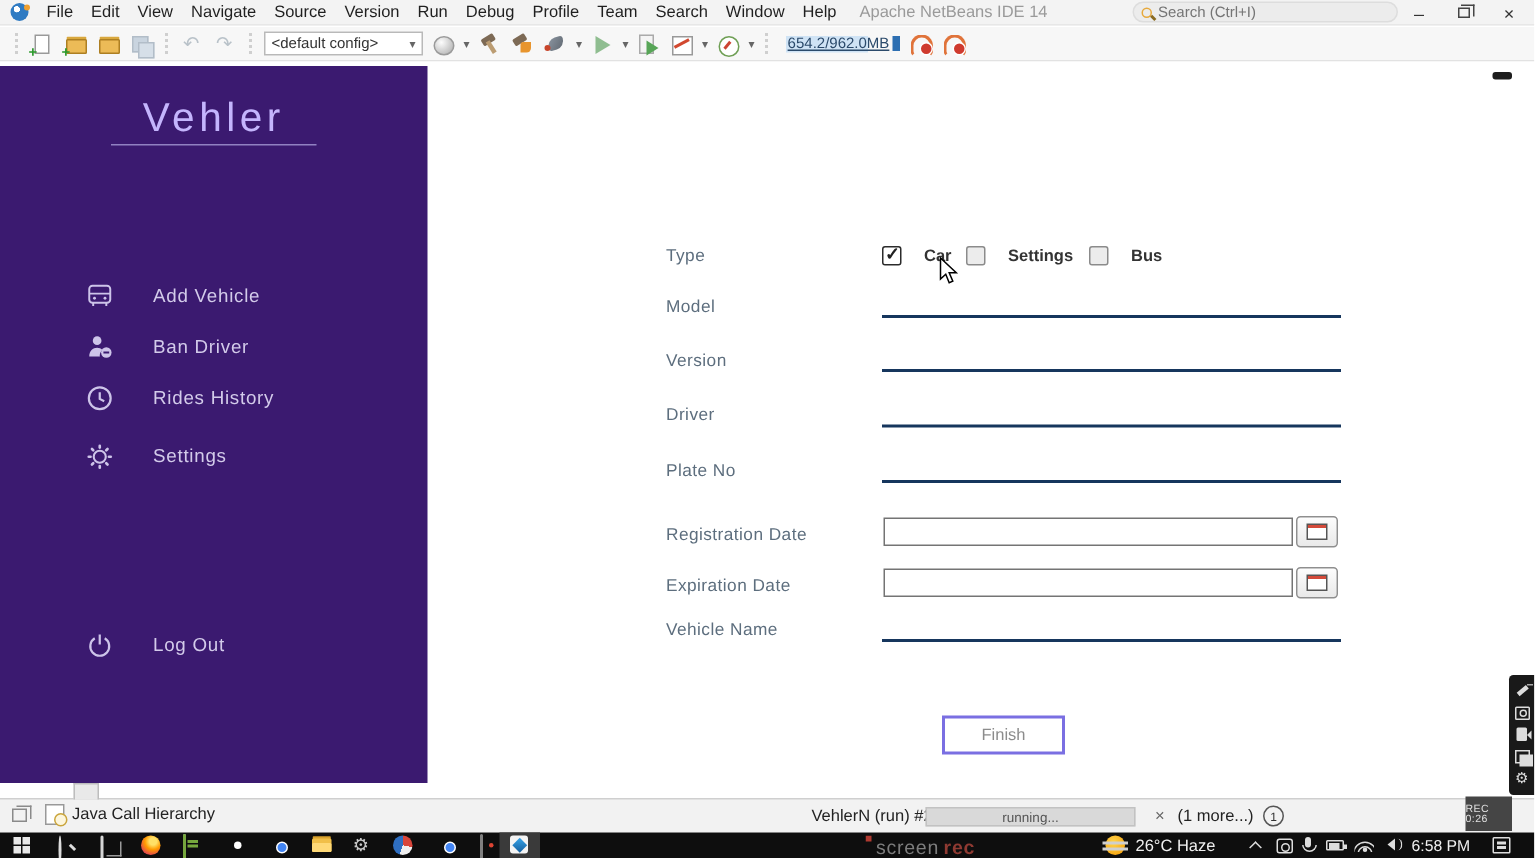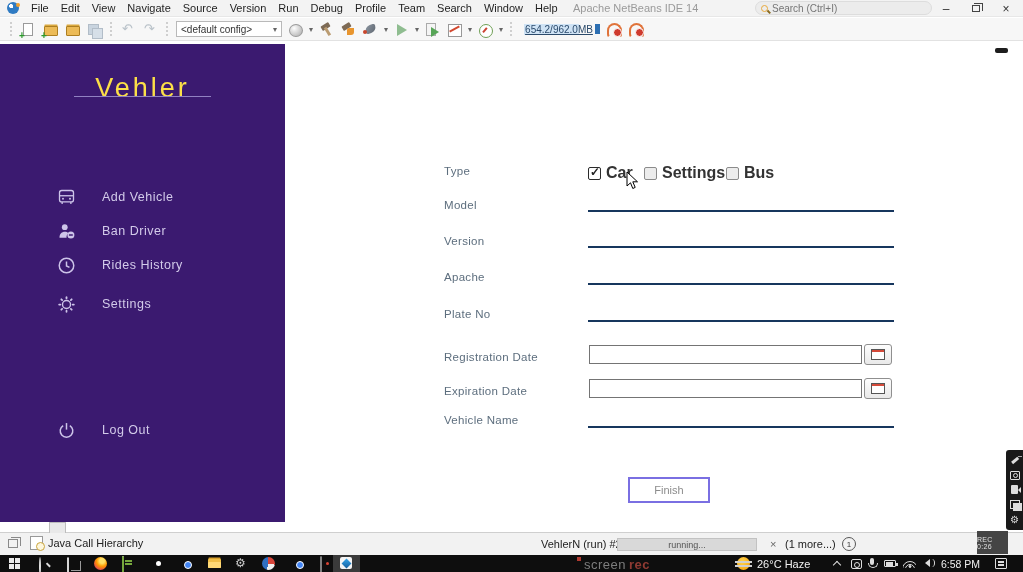--- a/index.html
+++ b/index.html
@@ -54,38 +54,38 @@
   .ti-gauge::after{content:"";position:absolute;left:7px;top:6px;width:1.5px;height:6px;background:#c43;transform:rotate(40deg)}
   .memwrap{display:flex;align-items:center;margin-left:4px;cursor:pointer}
   .memtext{font-size:10px;color:#2b4a6b;text-decoration:underline;background:linear-gradient(to right,#cfe3f5 0 78%,transparent 78%);padding:0 1px;white-space:nowrap}
   .memblock{width:5px;height:10px;background:#2d6fb2;margin-left:1px}
   .ti-prof1::before,.ti-prof2::before{content:"";position:absolute;left:2px;top:2px;width:11px;height:11px;border:2.5px solid #e0733a;border-bottom-color:transparent;border-radius:50% 50% 4px 4px}
   .ti-prof1::after,.ti-prof2::after{content:"";position:absolute;right:0;bottom:1px;width:7px;height:7px;border-radius:50%;background:#cf3a2e;border:1px solid #fff}
 
   
   .app{position:absolute;top:41px;left:0;width:1023px;height:491px;background:#fff}
   .sidebar{position:absolute;left:0;top:3px;width:285px;height:478px;background:#3b1a70;color:#cdc4e9}
-  .sb-title{margin-top:29px;text-align:center;font-size:27px;letter-spacing:3px;font-weight:400;color:#fde047}
+  .sb-title{margin-top:19px;text-align:center;font-size:27px;letter-spacing:3px;font-weight:400;color:#c4b5fd}
   .sb-rule{position:absolute;left:74px;top:52px;width:137px;height:1px;background:#9181c2}
   .sb-item{position:absolute;left:55px;height:22px;display:flex;align-items:center;cursor:pointer}
   .sb-ico{width:22px;height:22px;display:flex;align-items:center;justify-content:center;flex:0 0 auto}
   .sb-label{margin-left:25px;font-size:12.5px;letter-spacing:.5px;color:#d3cbea}
 
   
   .flabel{position:absolute;left:444px;font-size:11.5px;color:#5d6e7e;letter-spacing:.3px;white-space:nowrap}
   .uline{position:absolute;left:588px;width:306px;height:17px;border:none;border-bottom:2px solid #16365d;background:transparent;outline:none;font-size:12px;color:#222;font-family:"Liberation Sans",sans-serif}
   .datefield{position:absolute;left:589px;width:273px;height:19px;border:1px solid #747474;background:#fff;outline:none;font-size:11px;color:#222;padding:0 3px;font-family:"Liberation Sans",sans-serif}
   .calbtn{position:absolute;left:864px;width:28px;height:21px;background:linear-gradient(#fdfdfd,#e9e9e9);border:1px solid #8f8f8f;border-radius:3px;cursor:pointer;display:flex;align-items:center;justify-content:center}
   .calbtn::before{content:"";width:12px;height:9px;border:1px solid #555;background:#fff;box-shadow:inset 0 2px 0 #d44a3a}
   .cbrow{position:absolute;top:123px;display:flex;align-items:center}
   .cbitem{display:flex;align-items:center;cursor:pointer;position:absolute;top:0}
   .cb{width:13px;height:13px;border:1px solid #8b8b8b;background:#ececec;display:inline-block;position:relative;border-radius:2px}
   .cb.checked{background:#fff;border:1.5px solid #2b2b2b}
   .cb.checked::after{content:"✓";position:absolute;left:1px;top:-3px;font-size:12px;font-weight:bold;color:#222}
-  .cblabel{margin-left:5px;font-size:16px;font-weight:700;color:#333}
+  .cblabel{margin-left:15px;font-size:11px;font-weight:700;color:#333}
   .finishbtn{position:absolute;left:628px;top:436px;width:82px;height:26px;background:#fff;border:2px solid #7a6fe2;color:#8c8c8c;font-size:11px;cursor:pointer;font-family:"Liberation Sans",sans-serif}
   .cursor{position:absolute;left:626px;top:130px;width:14px;height:20px;pointer-events:none}
   .minhandle{position:absolute;left:995px;top:7px;width:13px;height:5px;background:#1d1d1d;border-radius:2px;cursor:pointer}
 
   
   .statusbar{position:absolute;top:532px;left:0;right:0;height:23px;background:#f2f2f2;border-top:1px solid #cfcfcf}
   .notch{position:absolute;top:-11px;left:49px;width:17px;height:11px;background:#e9e9e9;border:1px solid #bdbdbd;border-bottom:none}
   .sb-restore{position:absolute;left:8px;top:6px;width:10px;height:9px;border:1px solid #8a8a8a;background:#f2f2f2;cursor:pointer}
   .sb-restore::before{content:"";position:absolute;left:2px;top:-3px;width:9px;height:8px;border-top:1px solid #8a8a8a;border-right:1px solid #8a8a8a}
   .hier-tab{position:absolute;left:30px;top:3px;display:flex;align-items:center;gap:5px;cursor:pointer}
@@ -328,21 +328,21 @@
         <span class="cblabel">Bus</span>
       </span>
     </div>
 
     <span class="flabel" style="top:158px">Model</span>
     <input class="uline" style="top: 154px;" value="">
 
     <span class="flabel" style="top:194px">Version</span>
     <input class="uline" style="top: 190px;" value="">
 
-    <span class="flabel" style="top:230px">Apache</span>
+    <span class="flabel" style="top:230px">Driver</span>
     <input class="uline" style="top: 227px;" value="">
 
     <span class="flabel" style="top:267px">Plate No</span>
     <input class="uline" style="top: 264px;" value="">
 
     <span class="flabel" style="top:310px">Registration Date</span>
     <input class="datefield" style="top: 304px;" value="">
     <span class="calbtn" style="top:303px"></span>
 
     <span class="flabel" style="top:344px">Expiration Date</span>

